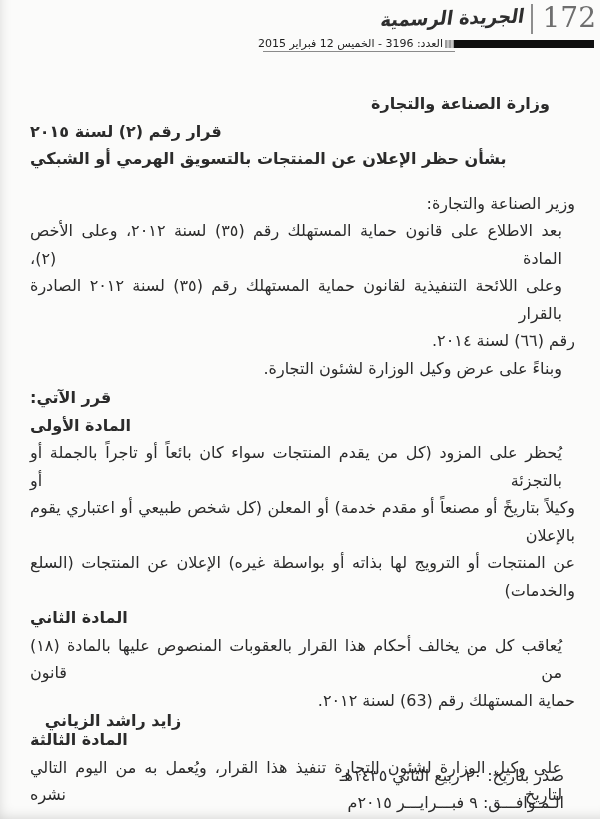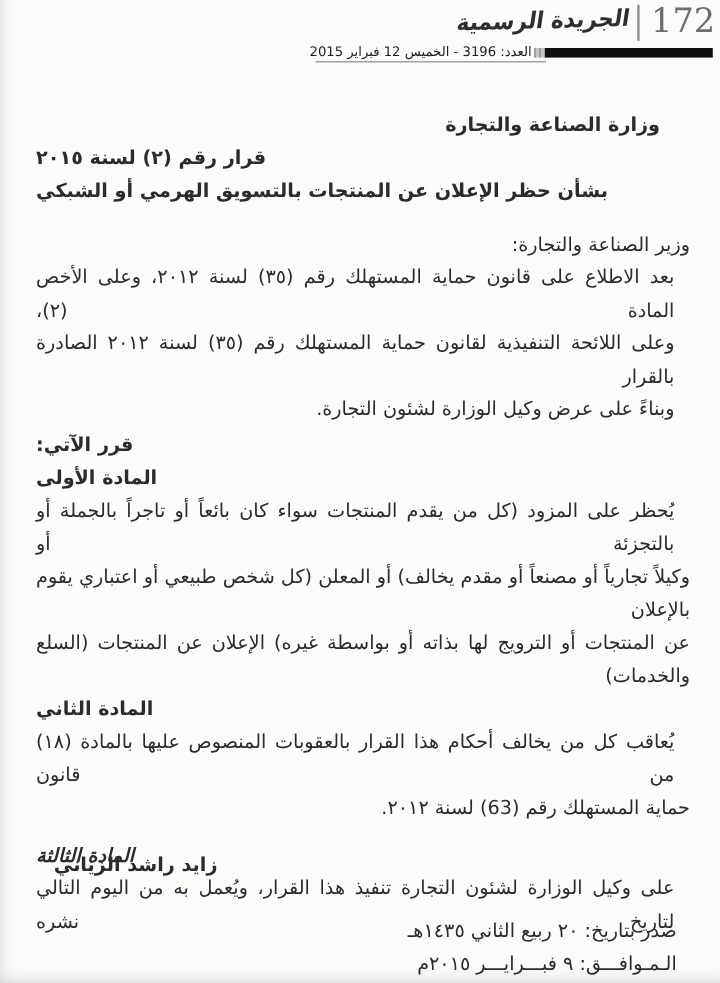--- a/index.html
+++ b/index.html
@@ -47,21 +47,21 @@
     font-size:16px;line-height:27.5px;color:#2b2b2b;
   }
   .line{min-height:27.5px;}
   .b{font-weight:bold;}
   .c{text-align:left;}
   .ministry-head{font-weight:bold;padding-left:0;padding-right:25px;}
   .indent{padding-right:13px;}
   .just{text-align:justify;text-align-last:justify;}
   .mt-minister{margin-top:17px;}
   .mt-decided{margin-top:2px;}
-  .mt-art3{margin-top:12px;font-style:italic;}
+  .mt-art3{margin-top:12px;}
 
   
   .signature{
     position:absolute;top:708px;left:38px;width:150px;
     direction:rtl;text-align:center;
     font-size:16px;font-weight:bold;line-height:26px;color:#2b2b2b;
   }
   .dates{
     position:absolute;top:762px;right:36px;
     direction:rtl;text-align:right;
@@ -86,27 +86,28 @@
 
   <div class="content">
 
     <div class="line ministry-head">وزارة الصناعة والتجارة</div>
     <div class="line b c">قرار رقم (٢) لسنة ٢٠١٥</div>
     <div class="line b c">بشأن حظر الإعلان عن المنتجات بالتسويق الهرمي أو الشبكي</div>
 
     <div class="line mt-minister">وزير الصناعة والتجارة:</div>
     <div class="line indent just">بعد الاطلاع على قانون حماية المستهلك رقم (٣٥) لسنة ٢٠١٢، وعلى الأخص المادة (٢)،</div>
     <div class="line indent just">وعلى اللائحة التنفيذية لقانون حماية المستهلك رقم (٣٥) لسنة ٢٠١٢ الصادرة بالقرار</div>
+    <div class="line">رقم (٦٦) لسنة ٢٠١٤.</div>
     <div class="line indent">وبناءً على عرض وكيل الوزارة لشئون التجارة.</div>
 
     <div class="line b c mt-decided">قرر الآتي:</div>
 
     <div class="line b c">المادة الأولى</div>
     <div class="line indent just">يُحظر على المزود (كل من يقدم المنتجات سواء كان بائعاً أو تاجراً بالجملة أو بالتجزئة أو</div>
-    <div class="line just">وكيلاً تجارياً أو مصنعاً أو مقدم يخالف) أو المعلن (كل شخص طبيعي أو اعتباري يقوم بالإعلان</div>
+    <div class="line just">وكيلاً بتاريخً أو مصنعاً أو مقدم خدمة) أو المعلن (كل شخص طبيعي أو اعتباري يقوم بالإعلان</div>
     <div class="line just">عن المنتجات أو الترويج لها بذاته أو بواسطة غيره) الإعلان عن المنتجات (السلع والخدمات)</div>
 
     <div class="line b c">المادة الثاني</div>
     <div class="line indent just">يُعاقب كل من يخالف أحكام هذا القرار بالعقوبات المنصوص عليها بالمادة (١٨) من قانون</div>
     <div class="line">حماية المستهلك رقم (63) لسنة ٢٠١٢.</div>
 
     <div class="line b c mt-art3">المادة الثالثة</div>
     <div class="line indent just">على وكيل الوزارة لشئون التجارة تنفيذ هذا القرار، ويُعمل به من اليوم التالي لتاريخ نشره</div>
 
   </div>

